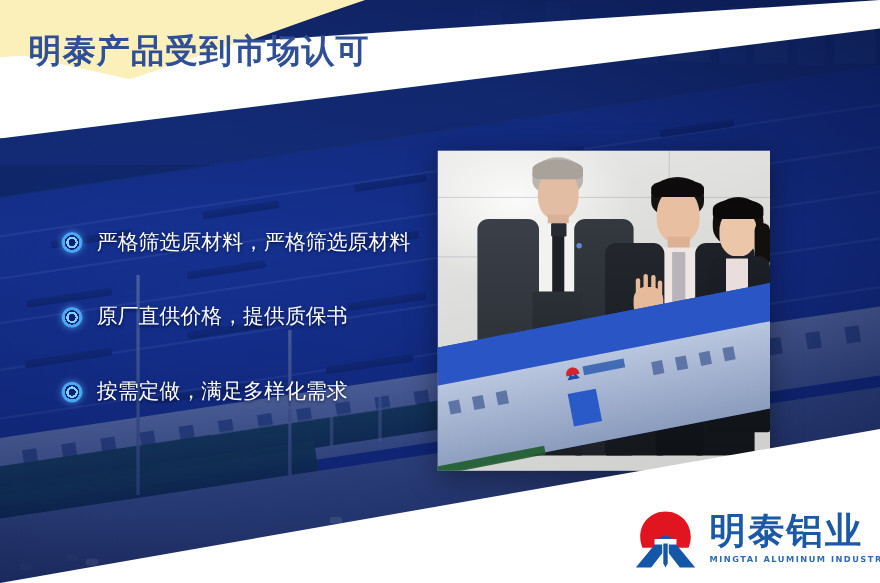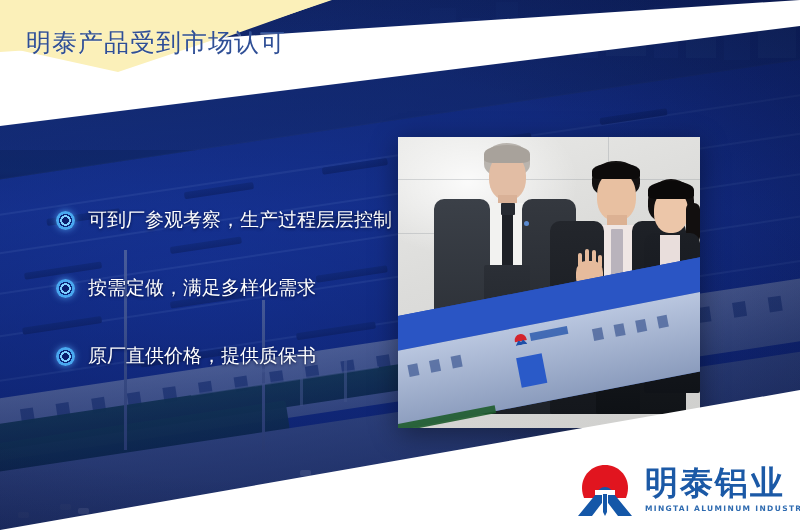--- a/index.html
+++ b/index.html
@@ -94,21 +94,21 @@
   }
   .ribbon-white{
     position:absolute;left:0;top:0;width:800px;height:210px;
     background:#ffffff;
     clip-path:polygon(0 52px, 800px 0, 800px 26px, 0 126px);
   }
 
   
   .title{
     position:absolute;left:26px;top:26px;
-    font-size:25px;font-weight:400;letter-spacing:1px;
+    font-size:30px;font-weight:700;letter-spacing:1px;
     color:#2f4f96;white-space:nowrap;
     text-shadow:0 1px 0 rgba(255,255,255,.35);
   }
 
   
   .bullets{position:absolute;left:56px;top:206px;}
   .bullet{display:flex;align-items:center;height:28px;margin-bottom:40px;}
   .dot{
     width:19px;height:19px;border-radius:50%;flex:0 0 19px;
     background:radial-gradient(circle at 50% 50%,
@@ -289,29 +289,29 @@
 
   <div class="ribbon-yellow"></div>
   <div class="ribbon-white"></div>
   <div class="ribbon-yellow-2"></div>
 
   <div class="title">明泰产品受到市场认可</div>
 
   <div class="bullets">
     <div class="bullet">
       <span class="dot"></span>
-      <span class="btxt">可到厂参观考察，生产过程层层控制</span>
+      <span class="btxt">严格筛选原材料，严格筛选原材料</span>
+    </div>
+    <div class="bullet">
+      <span class="dot"></span>
+      <span class="btxt">原厂直供价格，提供质保书</span>
     </div>
     <div class="bullet">
       <span class="dot"></span>
       <span class="btxt">按需定做，满足多样化需求</span>
-    </div>
-    <div class="bullet">
-      <span class="dot"></span>
-      <span class="btxt">原厂直供价格，提供质保书</span>
     </div>
   </div>
 
   <div class="photo">
     <div class="studio-hl"></div>
     <div class="studio-line" style="left:0;top:42px;width:302px;height:1px;"></div>
     <div class="studio-line" style="left:0;top:96px;width:190px;height:1px;"></div>
     <div class="studio-line" style="left:210px;top:0;width:1px;height:110px;"></div>
 
     <div class="person">

